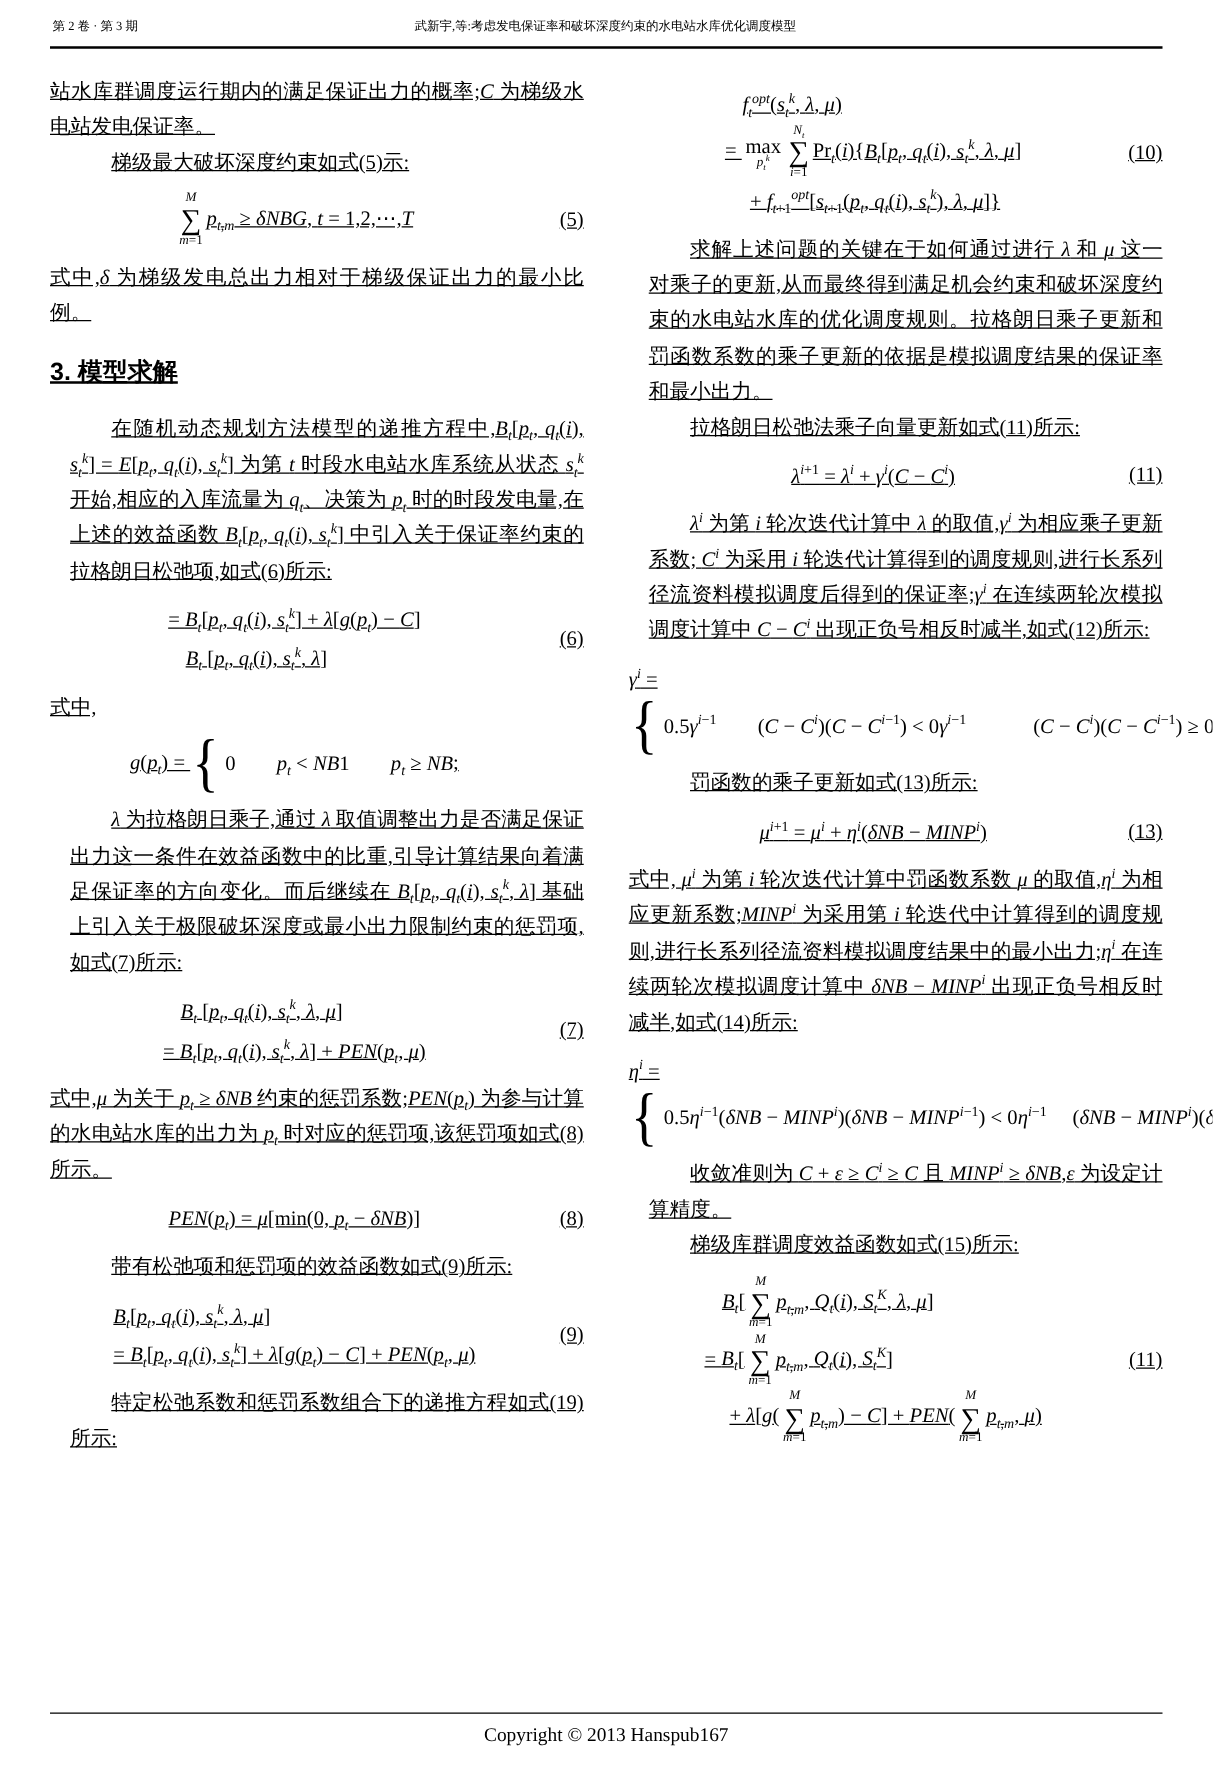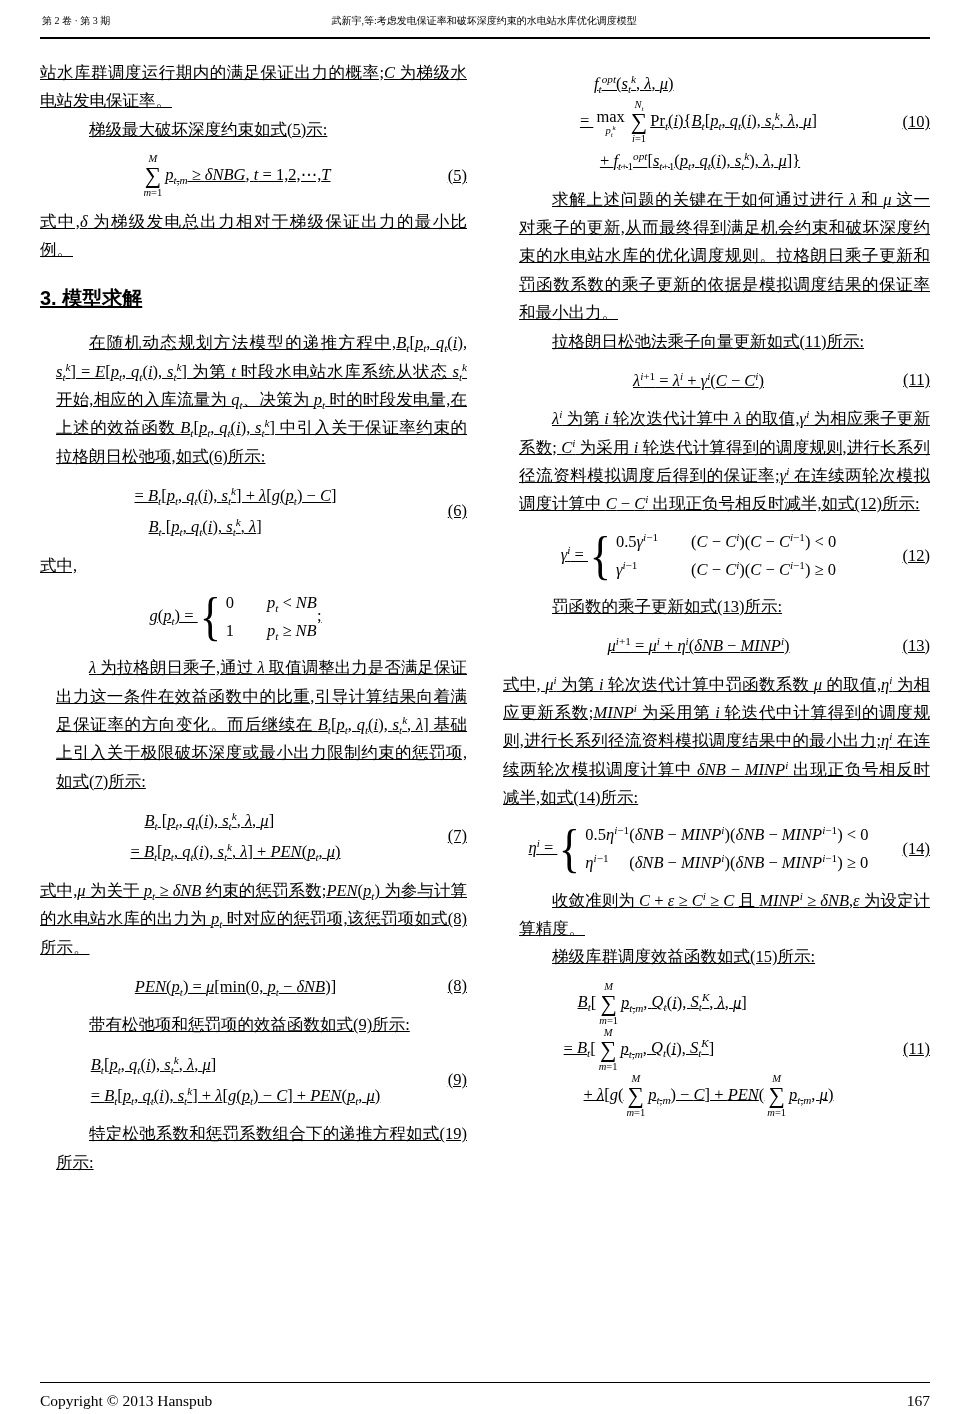--- a/index.html
+++ b/index.html
@@ -45,27 +45,27 @@
   .sum .op { font-size:23px; line-height:0.95; }
 
   .stack { display:inline-flex; flex-direction:column; align-items:center;
            vertical-align:middle; line-height:1; margin:0 3px; }
   .stack .sop { font-size:16.5px; line-height:1.05; }
   .stack .lim { font-size:10.5px; line-height:1.15; }
 
   .cases { display:inline-flex; align-items:center; vertical-align:middle; }
   .cases .brace { font-size:52px; font-weight:300; line-height:0.85;
                   margin-right:3px; transform:scaleX(0.85); }
-  .cases .rows { display:inline-flex; flex-direction:column;justify-content:space-between; }
+  .cases .rows { display:inline-flex; flex-direction:row;justify-content:space-between; }
   .cases .crow { line-height:1.7; white-space:nowrap; }
 
   .footer {
-    position:absolute; left:40px; right:40px; bottom:4px;
+    position:absolute; left:40px; right:40px; bottom:16px;
     border-top:1.5px solid #000; padding-top:9px;
-    display:flex; justify-content:space-between; font-size:15.5px;
+    display:flex; justify-content:center; font-size:15.5px;
   }
 </style>
 </head>
 <body>
 
 <div class="page">
 
   <div class="header">
     <span class="issue">第 2 卷 · 第 3 期</span>
     <span class="title">武新宇,等:考虑发电保证率和破坏深度约束的水电站水库优化调度模型</span>

